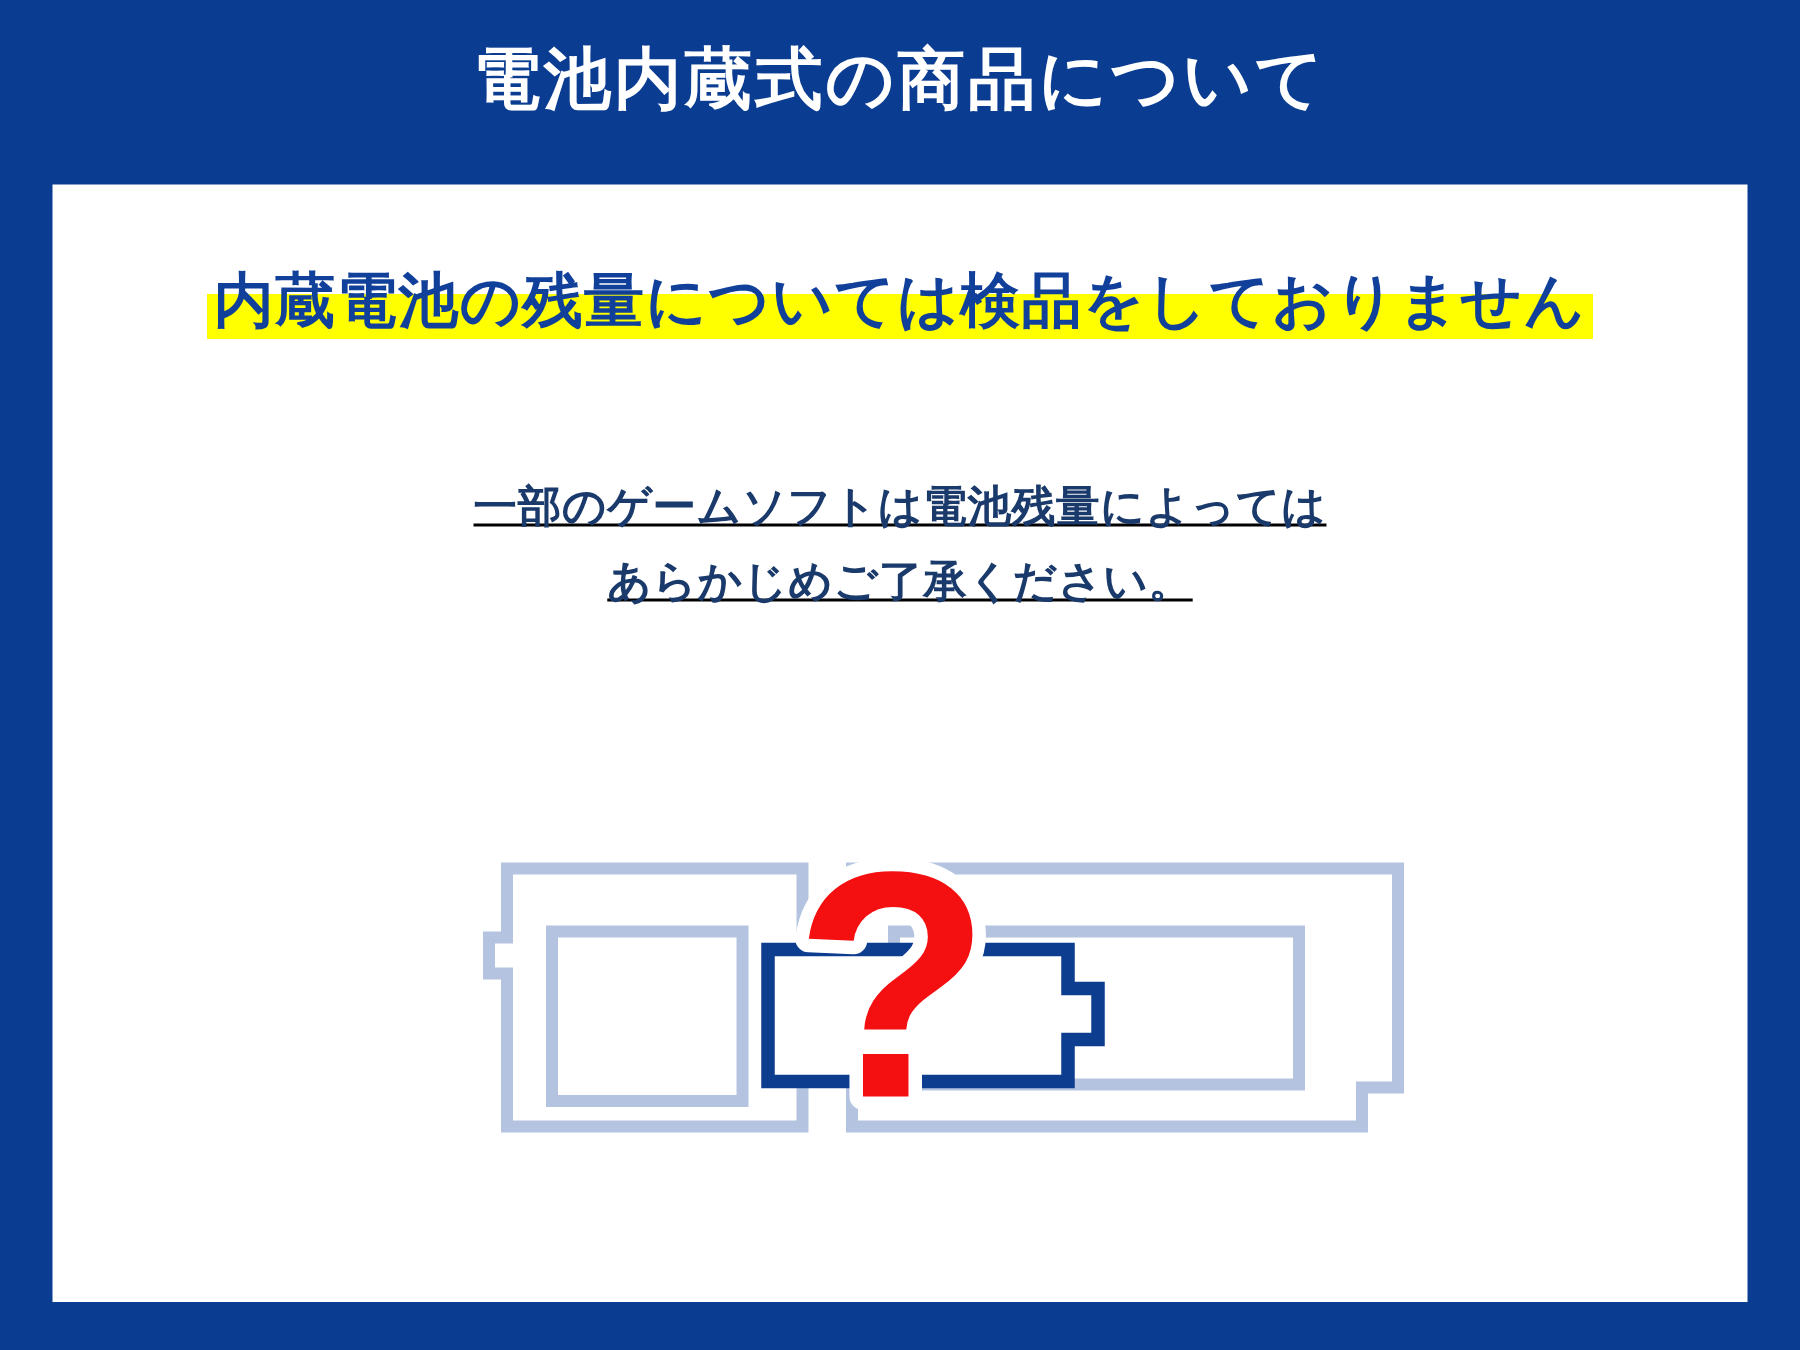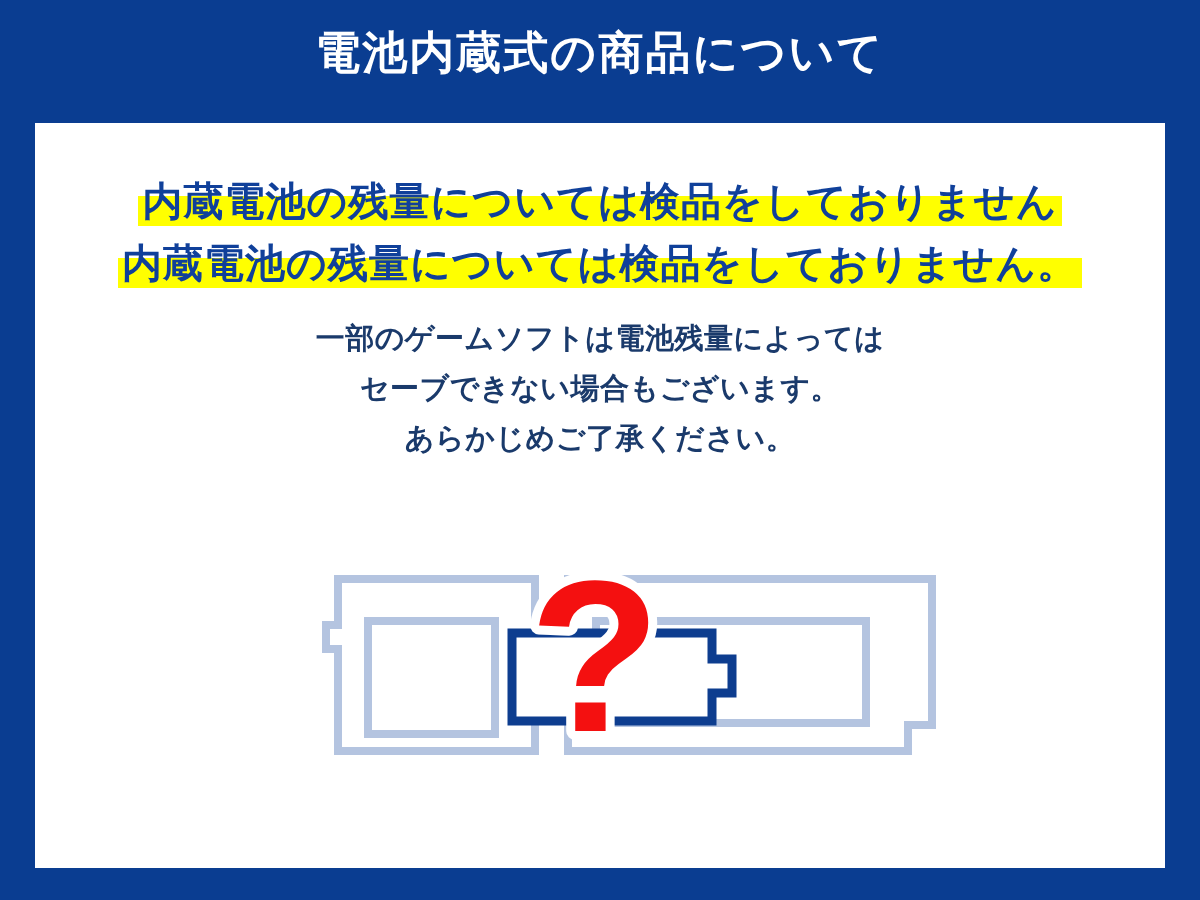--- a/index.html
+++ b/index.html
@@ -91,20 +91,21 @@
     z-index: -1;
   }
 
   
   .body-copy {
     position: absolute;
     left: 0;
     top: 190px;
     width: 1130px;
     text-align: center;
+    text-decoration: underline;
   }
   .body-line {
     display: block;
     color: #1a3a6b;
     font-size: 29px;
     font-weight: bold;
     line-height: 50px;
     letter-spacing: 0.5px;
     white-space: nowrap;
   }
@@ -131,28 +132,24 @@
   <div class="header-band">
     <div class="page-title">電池内蔵式の商品について</div>
   </div>
 
   <div class="card">
 
     <div class="headline">
       <span class="headline-line">
         <span class="headline-text">内蔵電池の残量については検品をしておりません</span>
       </span>
-      <span class="headline-line">
-        <span class="headline-text">内蔵電池の残量については検品をしておりません。</span>
-      </span>
     </div>
 
     <div class="body-copy">
       <span class="body-line">一部のゲームソフトは電池残量によっては</span>
-      <span class="body-line">セーブできない場合もございます。</span>
       <span class="body-line">あらかじめご了承ください。</span>
     </div>
 
     <div class="illustration">
       <svg viewBox="0 0 660 230" xmlns="http://www.w3.org/2000/svg">
 
         <g>
           <path d="M 38 26 L 235 26 L 235 198 L 38 198 L 38 96 L 26 96 L 26 72 L 38 72 Z" fill="none" stroke="#b4c4e0" stroke-width="8" stroke-linejoin="miter" stroke-linecap="square"></path>
           <rect x="68" y="68" width="127" height="113" fill="none" stroke="#b4c4e0" stroke-width="8"></rect>
         </g>

